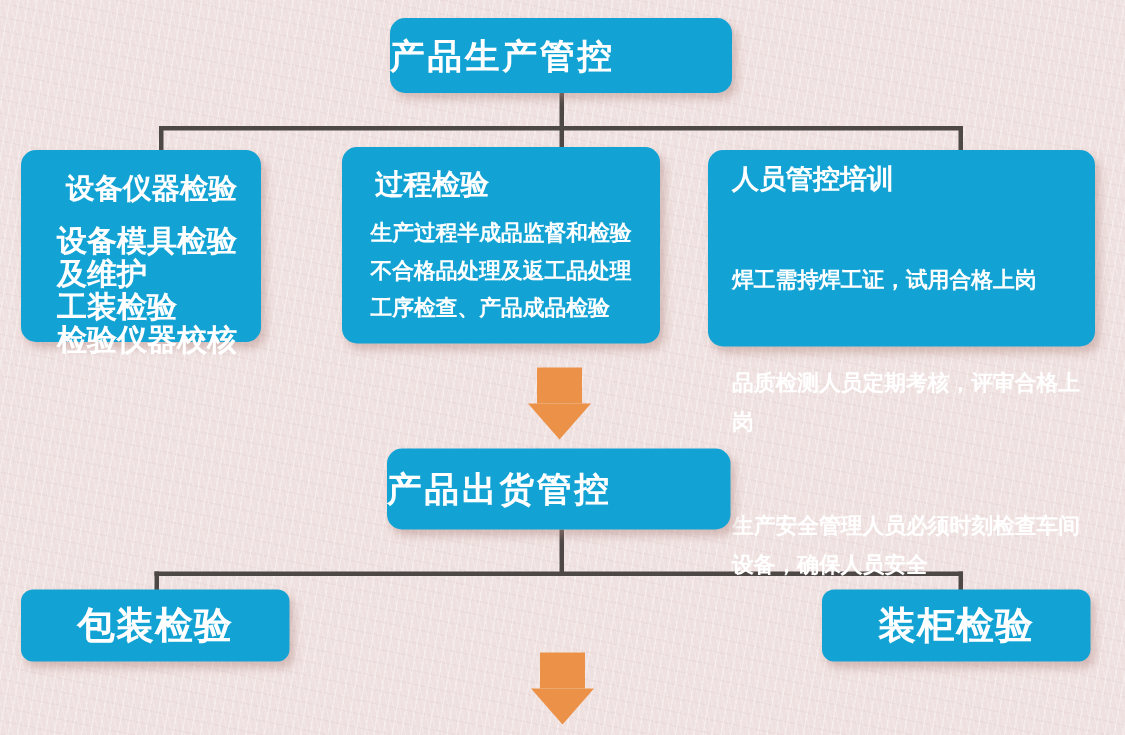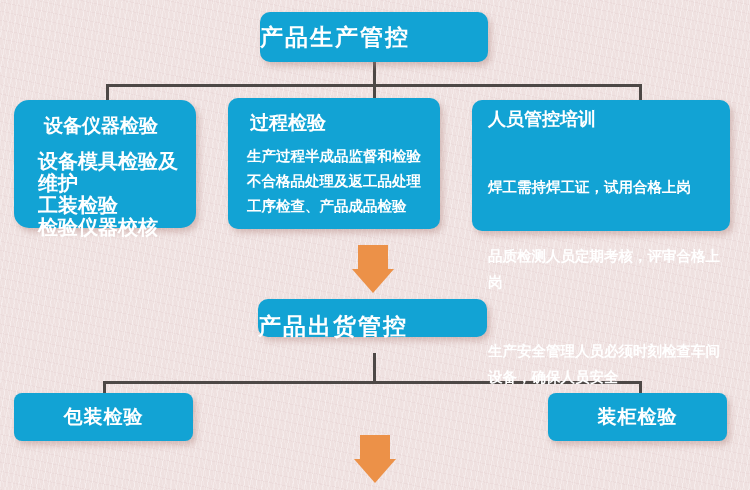--- a/index.html
+++ b/index.html
@@ -19,46 +19,46 @@
     position:absolute;
     background:var(--box-blue,#12a3d4);
     color:var(--text-white,#fff);
     border-radius:10px;
     font-weight:700;
     text-align:left;
     letter-spacing:2px;
     box-shadow:3px 4px 6px rgba(178,136,128,.45);
   }
   .node-top{left:260px;top:12px;width:228px;height:50px;font-size:23px;line-height:50px;}
-  .node-shipping{left:258px;top:299px;width:229px;height:38px;font-size:23px;line-height:54px;}
+  .node-shipping{left:258px;top:299px;width:229px;height:54px;font-size:23px;line-height:54px;}
   .branch{
     position:absolute;
     background:var(--box-blue,#12a3d4);
     color:var(--text-white,#fff);
     border-radius:10px;
     box-shadow:3px 4px 6px rgba(178,136,128,.45);
     box-sizing:border-box;
   }
   .branch-title{font-weight:700;}
   .branch-line{font-weight:700;}
-  .branch-1{left:14px;top:100px;width:182px;height:128px;padding:13px 6px 0 24px;border-radius:15px;}
+  .branch-1{left:14px;top:100px;width:160px;height:128px;padding:13px 6px 0 24px;}
   .branch-1 .branch-title{font-size:19px;margin:0 0 11px 6px;}
   .branch-1 .branch-line{font-size:20px;line-height:22px;}
   .branch-2{left:228px;top:98px;width:212px;height:131px;padding:12px 4px 0 19px;}
   .branch-2 .branch-title{font-size:19px;margin:0 0 8px 3px;}
   .branch-2 .branch-line{font-size:14.5px;line-height:25px;white-space:nowrap;}
   .branch-3{left:472px;top:100px;width:258px;height:131px;padding:7px 10px 0 16px;}
   .branch-3 .branch-title{font-size:18px;margin:0 0 2px 0;}
   .branch-3 .branch-line{font-size:14.5px;line-height:26px;margin-top:43px;}
   .leaf{
     position:absolute;
     background:var(--box-blue,#12a3d4);
     color:var(--text-white,#fff);
     border-radius:8px;
-    font-size:19px;font-weight:700;letter-spacing:1px;
+    font-size:25px;font-weight:700;letter-spacing:1px;
     text-align:center;line-height:48px;
     box-shadow:3px 4px 6px rgba(178,136,128,.45);
   }
   .leaf-packing{left:14px;top:393px;width:179px;height:48px;}
   .leaf-loading{left:548px;top:393px;width:179px;height:48px;}
   .conn{position:absolute;background:var(--connector-dark,#4d4846);}
   .conn-v-top{left:373px;top:62px;width:3px;height:38px;}
   .conn-h-top{left:106px;top:84px;width:536px;height:3px;}
   .conn-stub-tl{left:106px;top:84px;width:3px;height:16px;}
   .conn-stub-tr{left:639px;top:84px;width:3px;height:16px;}

